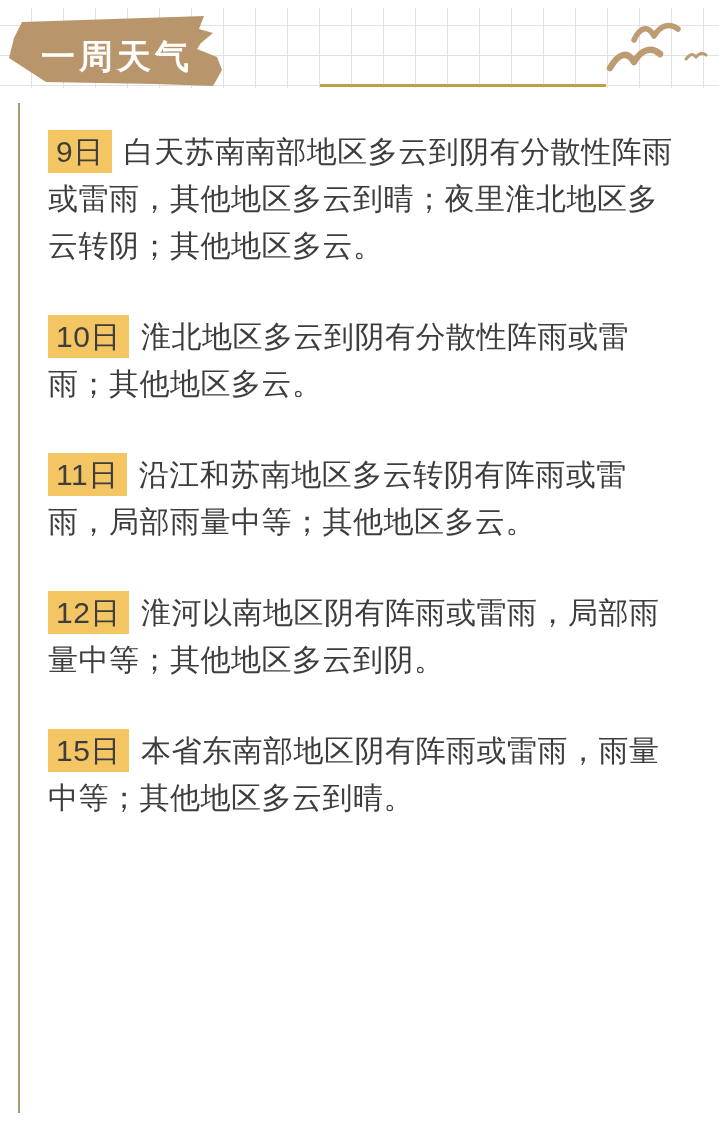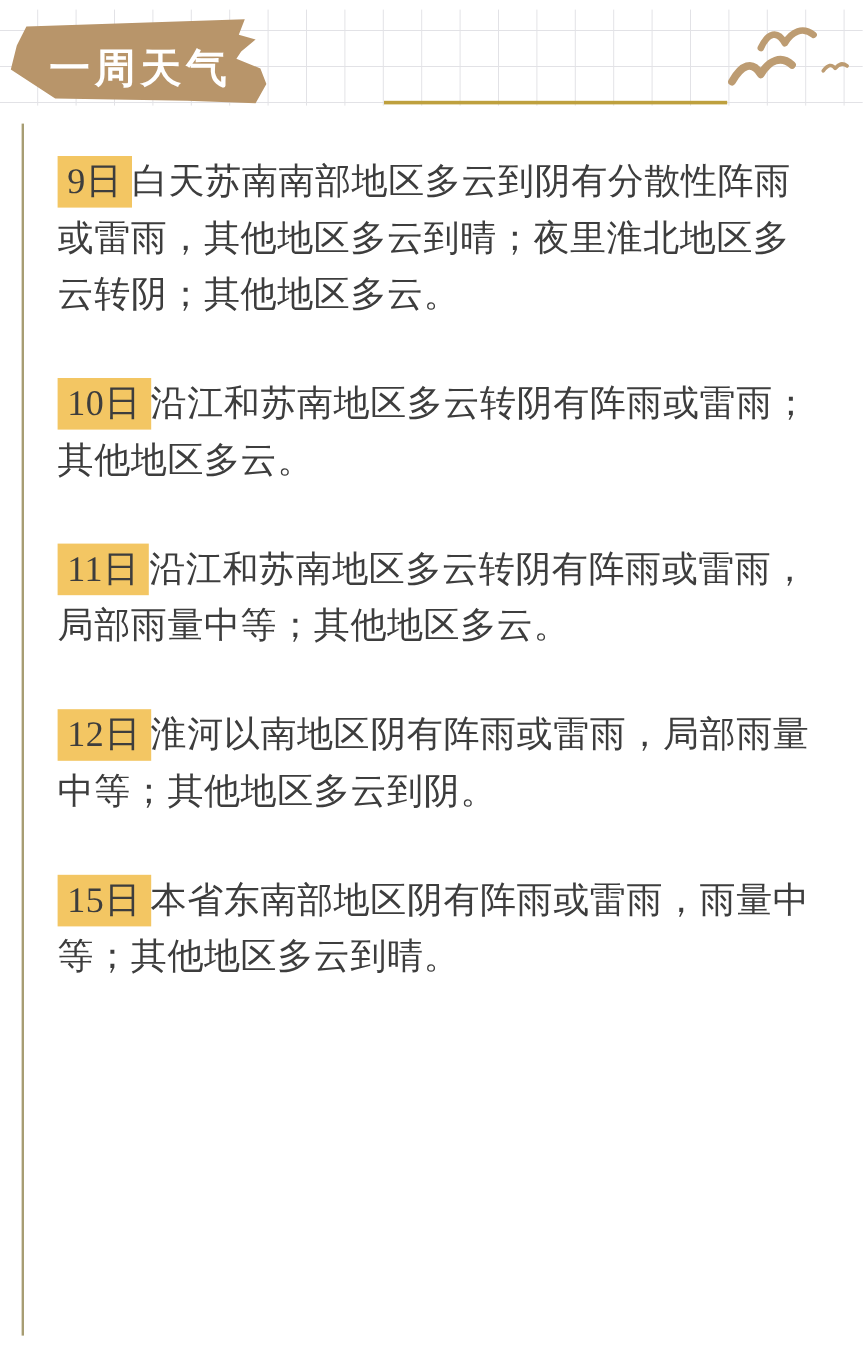--- a/index.html
+++ b/index.html
@@ -13,21 +13,21 @@
     --title-color:#ffffff;
     --bg-color:#ffffff;
   }
   html,body{margin:0;padding:0;}
   .page{
     position:relative;
     width:719px;
     height:1143px;
     background:var(--bg-color);
     overflow:hidden;
-    font-family:Liberation Serif, serif;
+    font-family:Liberation Sans, sans-serif;
   }
   
   .grid-paper{
     position:absolute;
     left:0; top:8px;
     width:719px; height:80px;
     background-image:
       linear-gradient(to right, var(--grid-color) 1px, transparent 1px),
       linear-gradient(to bottom, var(--grid-color) 1px, transparent 1px);
     background-size:32px 30px;
@@ -79,20 +79,21 @@
     margin:0 0 44px 0;
     font-size:30px;
     line-height:47px;
     letter-spacing:0.5px;
     color:var(--text-color);
     text-align:left;
   }
   .date-badge{
     background:var(--highlight-color);
     padding:5px 8px;
+    margin-right:12px;
   }
 </style>
 </head>
 <body>
 
 <div class="page">
 
   <div class="grid-paper"></div>
 
   <div class="gold-underline"></div>
@@ -111,21 +112,21 @@
       <path d="M12,50 C20,36 29,32 36,44 C43,32 53,28 62,36" stroke-width="6.5"></path>
       <path d="M88,41 C92,36 95,35 98,39 C101,35 104,34 108,37" stroke-width="3"></path>
     </g>
   </svg>
 
   <div class="left-rule"></div>
 
   <main class="forecast-list">
     <p class="forecast-block"><span class="date-badge">9日</span><span>白天苏南南部地区多云到阴有分散性阵雨或雷雨，其他地区多云到晴；夜里淮北地区多云转阴；其他地区多云。</span></p>
 
-    <p class="forecast-block"><span class="date-badge">10日</span><span>沿江和苏南地区多云转阴有阵雨或雷雨；其他地区多云。</span></p>
+    <p class="forecast-block"><span class="date-badge">10日</span><span>淮北地区多云到阴有分散性阵雨或雷雨；其他地区多云。</span></p>
 
     <p class="forecast-block"><span class="date-badge">11日</span><span>沿江和苏南地区多云转阴有阵雨或雷雨，局部雨量中等；其他地区多云。</span></p>
 
     <p class="forecast-block"><span class="date-badge">12日</span><span>淮河以南地区阴有阵雨或雷雨，局部雨量中等；其他地区多云到阴。</span></p>
 
 
 
     <p class="forecast-block"><span class="date-badge">15日</span><span>本省东南部地区阴有阵雨或雷雨，雨量中等；其他地区多云到晴。</span></p>
   </main>
 

